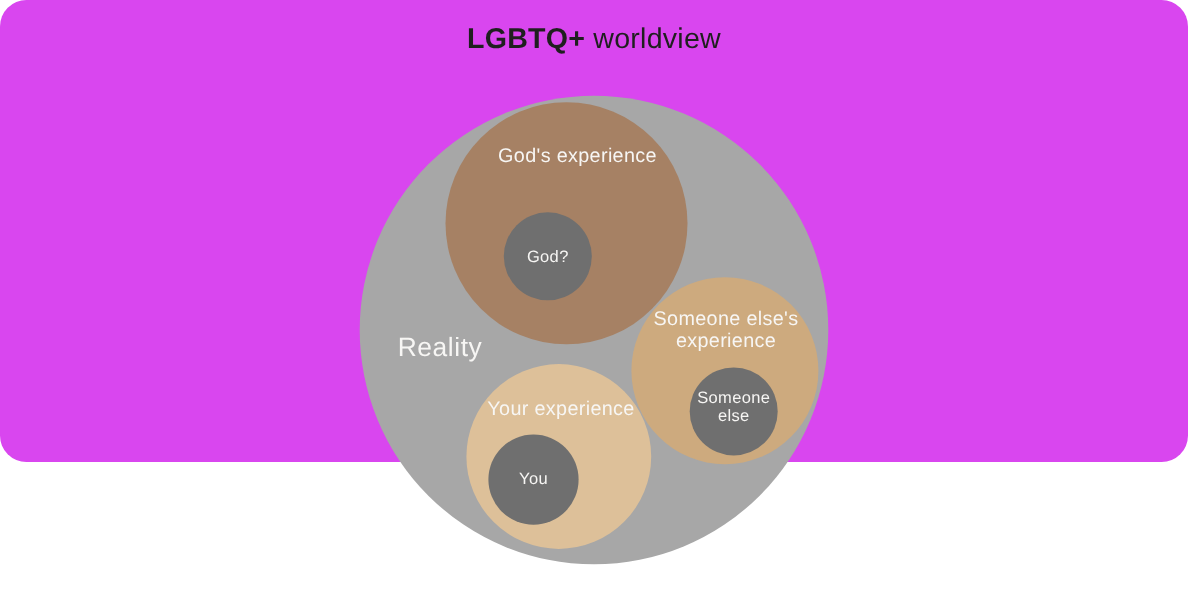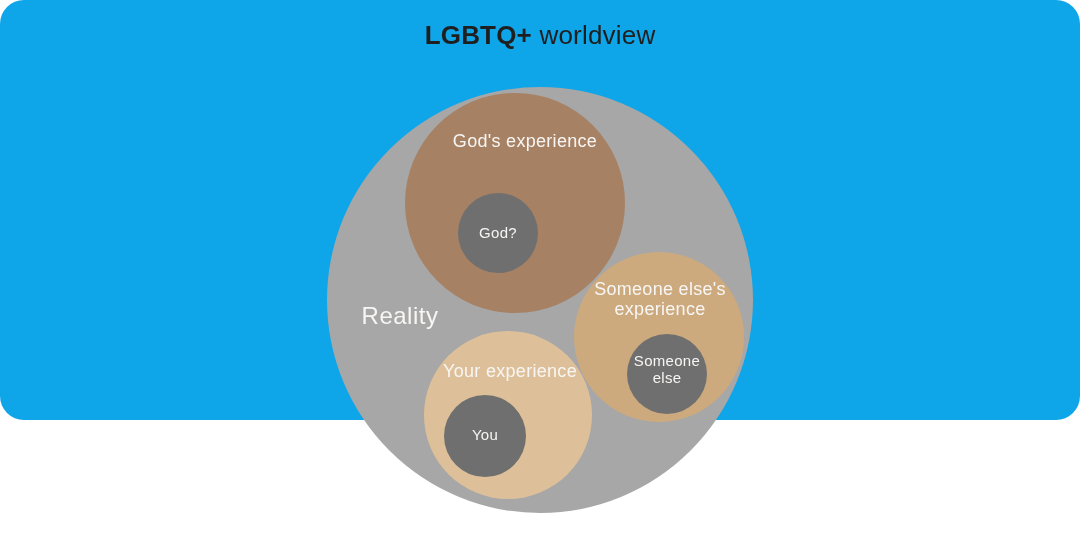--- a/index.html
+++ b/index.html
@@ -8,21 +8,21 @@
     width: 1080px;
     height: 540px;
     background: #ffffff;
     overflow: hidden;
     font-family: "Liberation Sans", sans-serif;
   }
   .canvas {
     position: relative;
     width: 1080px;
     height: 420px;
-    background: #0ea5e9;
+    background: #d946ef;
     border-radius: 24px;
   }
   .page-title {
     position: absolute;
     top: 20px;
     left: 0;
     width: 100%;
     margin: 0;
     text-align: center;
     font-size: 26px;

